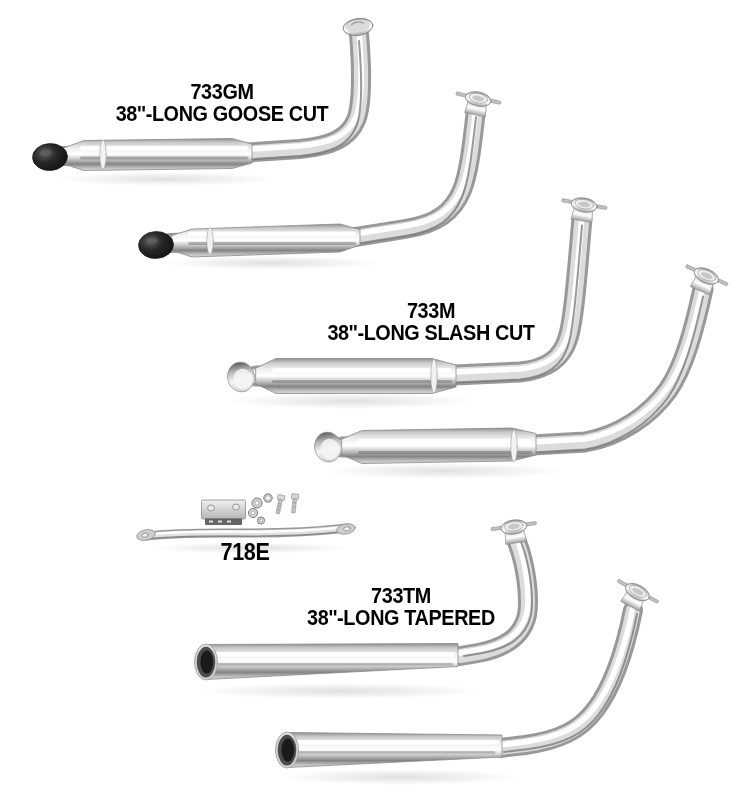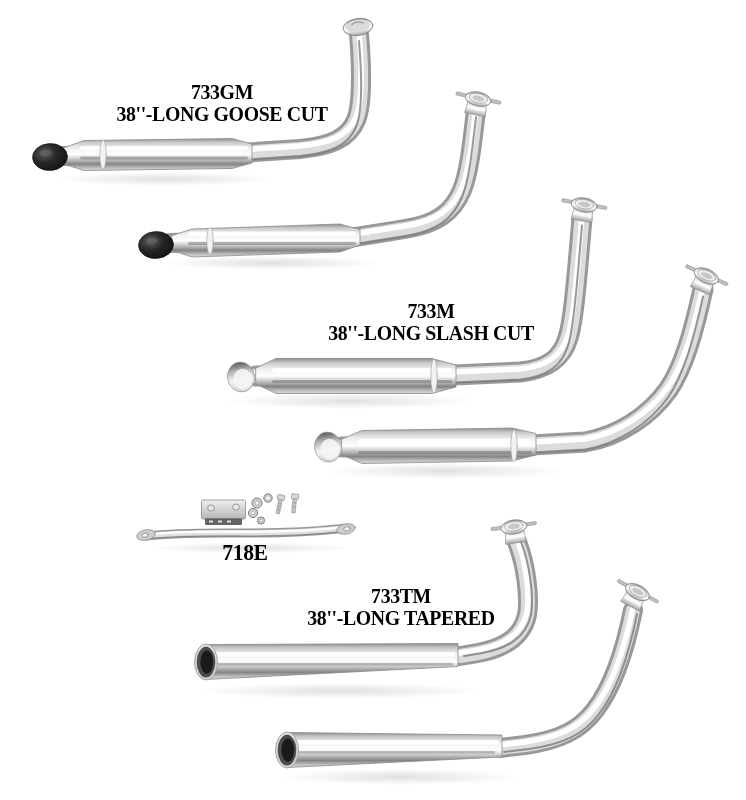--- a/index.html
+++ b/index.html
@@ -1,17 +1,17 @@
 <!DOCTYPE html>
 <html><head>
 <meta charset="utf-8">
 <style>
   html,body{margin:0;padding:0;background:#ffffff;}
   #page{position:relative;width:746px;height:800px;background:#ffffff;overflow:hidden;
-        font-family:Liberation Serif, serif;}
+        font-family:Liberation Sans, sans-serif;}
   #art{position:absolute;left:0;top:0;}
   .label{position:absolute;text-align:center;color:#000;font-weight:700;font-size:22px;
          line-height:21px;letter-spacing:-0.4px;transform:scaleX(0.9);transform-origin:center top;
          white-space:nowrap;}
   .label .pn{margin-bottom:1px;}
   .label-718e{font-size:24px;line-height:22px;}
 </style>
 </head>
 <body>
 

